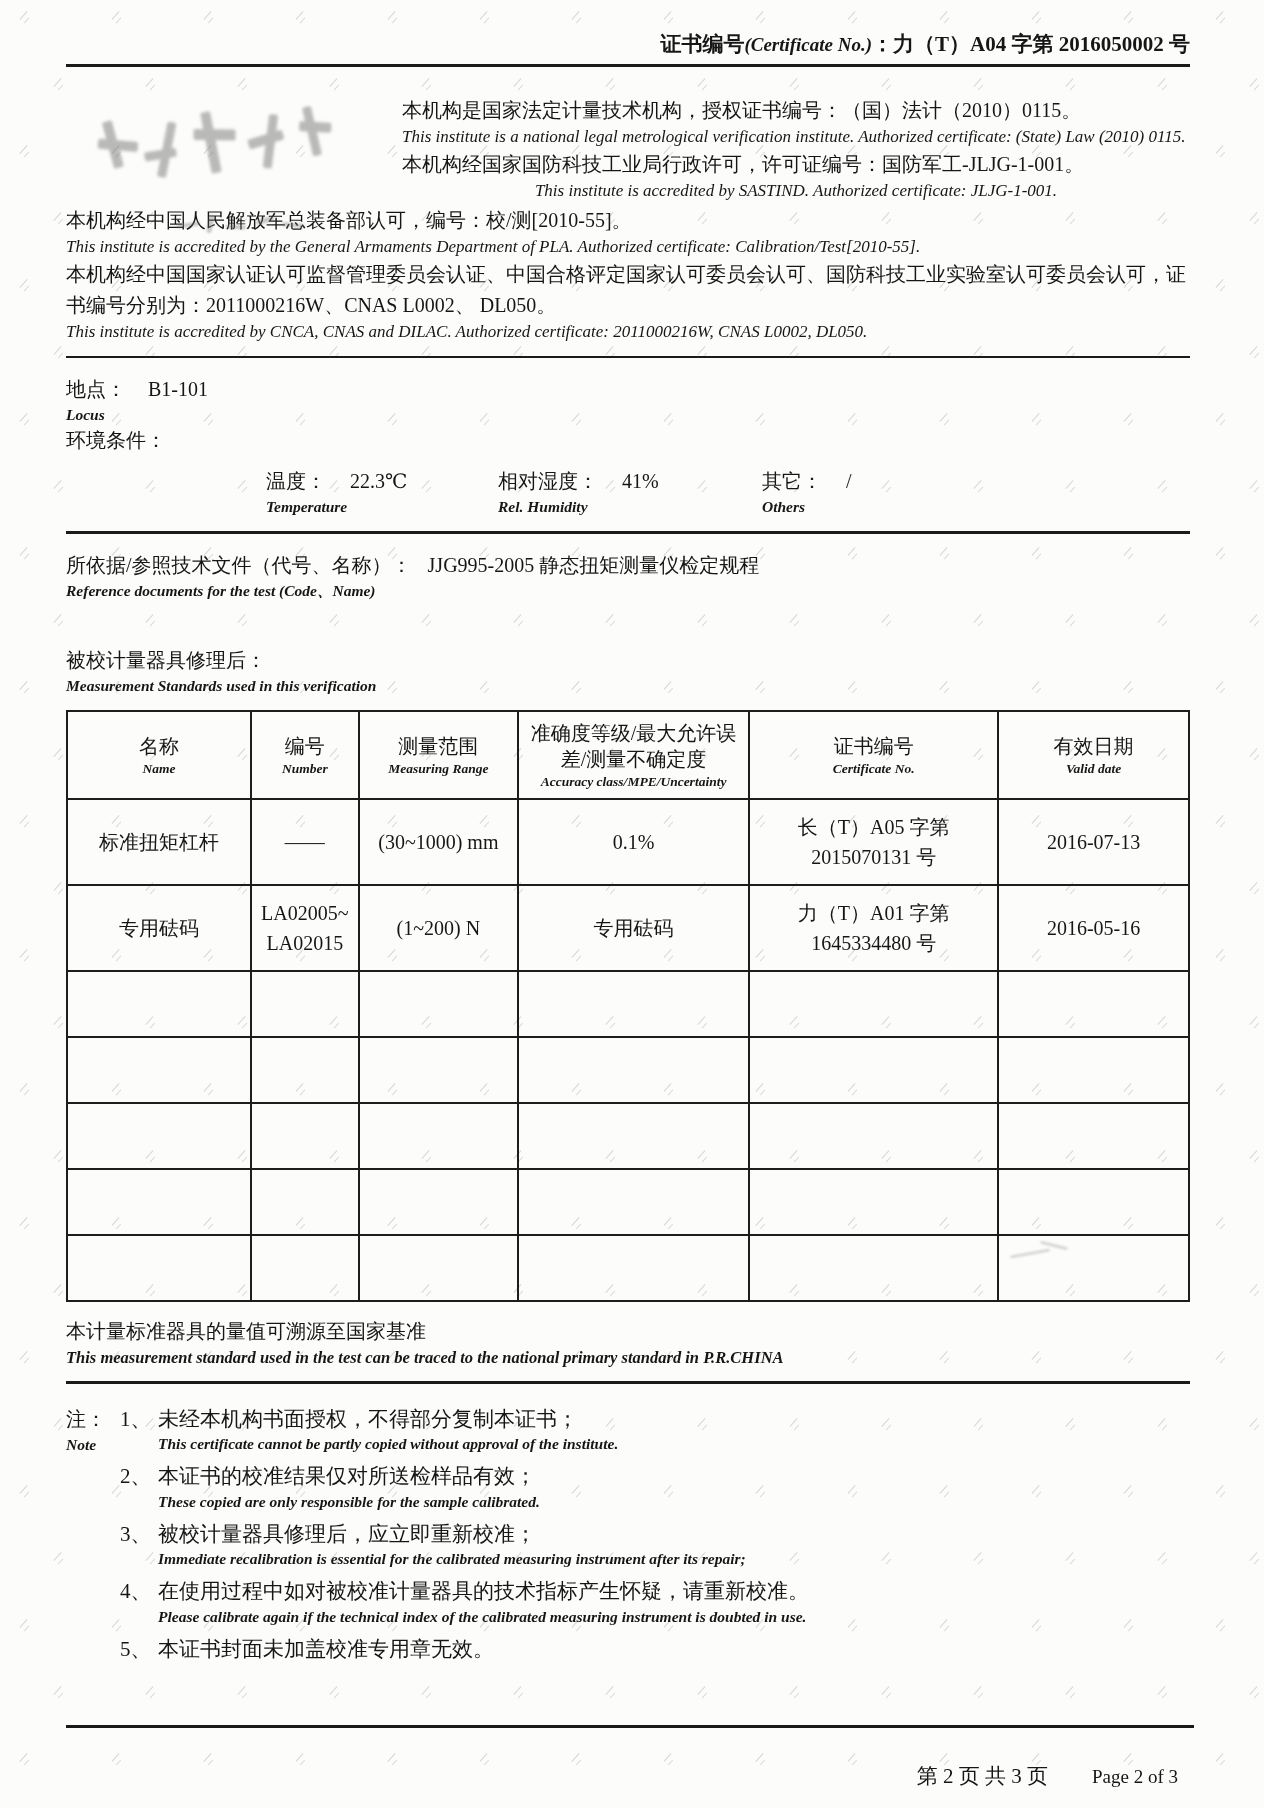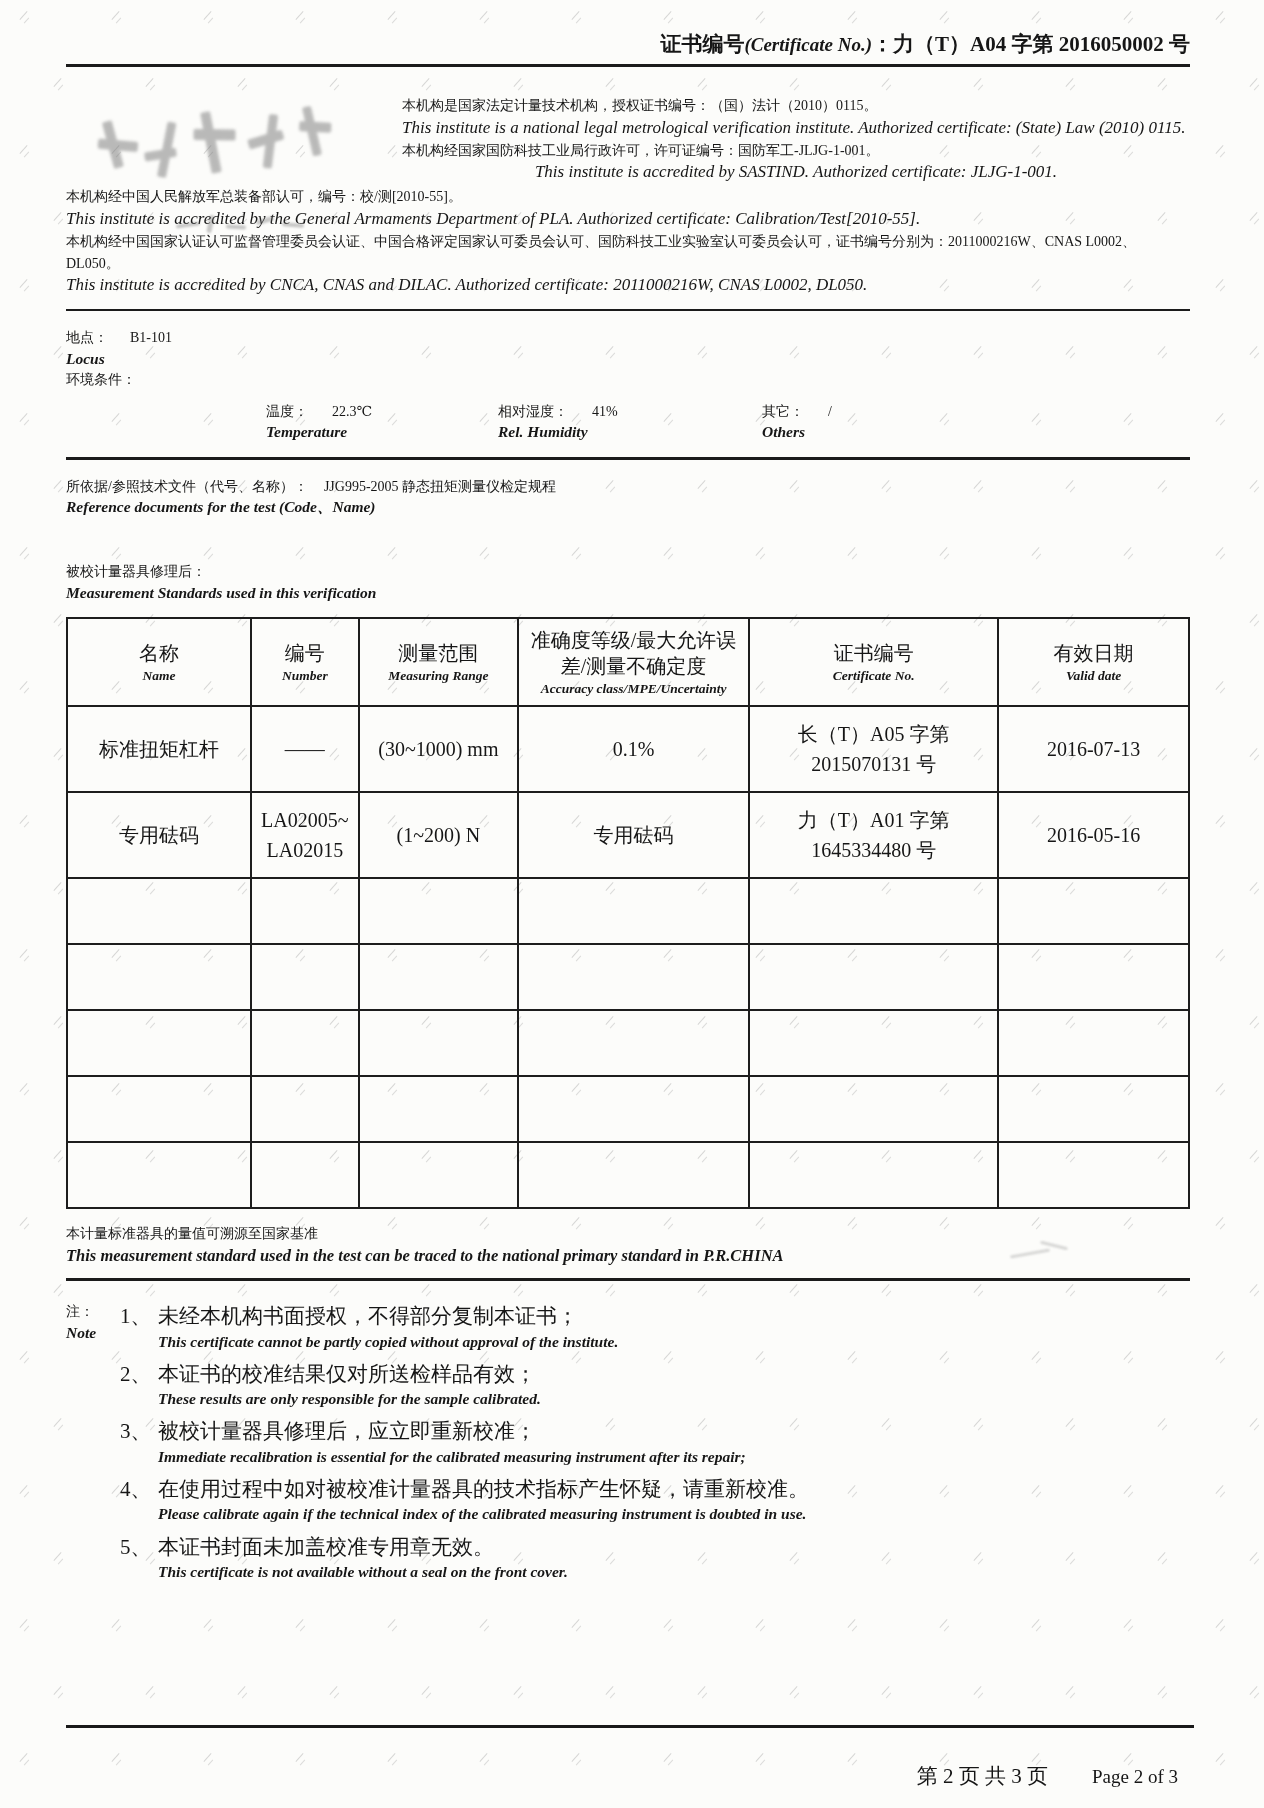--- a/index.html
+++ b/index.html
@@ -21,21 +21,21 @@
   .header-line .en-inline { font-style:italic; font-weight:bold; font-size:19px; }
   .rule { border:none; margin:0; background:#1b1b1b; }
   .rule-header { height:3px; margin-top:6px; }
   .rule-thin { height:2px; }
   .rule-mid { height:3px; }
 
   
   .top-flex { display:flex; margin-top:28px; }
   .stamp-box { flex:none; width:336px; position:relative; }
   .top-text { flex:1; }
-  .zh { font-size:14px; line-height:1.55; }
+  .zh { font-size:20px; line-height:1.55; }
   .en { font-style:italic; font-size:17px; line-height:1.35; }
   .en-center { text-align:center; }
   .en-just { text-align:justify; }
   .full-acc { margin-top:2px; }
 
   
   .seal { position:absolute; left:24px; top:12px; width:260px; height:150px; filter:blur(1.6px); opacity:.5; transform:rotate(-3deg); }
   .seal i, .scr i, .artifact i { position:absolute; background:#787878; border-radius:2px; display:block; }
   .scr { position:absolute; left:110px; top:118px; width:170px; height:26px; filter:blur(1px); opacity:.4; }
   .artifact { position:absolute; filter:blur(1.2px); opacity:.28; }
@@ -657,42 +657,41 @@
               <span class="note-no">1、</span>
               <span>未经本机构书面授权，不得部分复制本证书；</span>
             </div>
           <div class="note-en">This certificate cannot be partly copied without approval of the institute.</div>
         </div>
         <div class="note-item">
           <div class="note-zh">
               <span class="note-no">2、</span>
               <span>本证书的校准结果仅对所送检样品有效；</span>
             </div>
-          <div class="note-en">These results are only responsible for the sample calibrated.</div>
+          <div class="note-en">These copied are only responsible for the sample calibrated.</div>
         </div>
         <div class="note-item">
           <div class="note-zh">
               <span class="note-no">3、</span>
               <span>被校计量器具修理后，应立即重新校准；</span>
             </div>
           <div class="note-en">Immediate recalibration is essential for the calibrated measuring instrument after its repair;</div>
         </div>
         <div class="note-item">
           <div class="note-zh">
               <span class="note-no">4、</span>
               <span>在使用过程中如对被校准计量器具的技术指标产生怀疑，请重新校准。</span>
             </div>
           <div class="note-en">Please calibrate again if the technical index of the calibrated measuring instrument is doubted in use.</div>
         </div>
         <div class="note-item">
           <div class="note-zh">
               <span class="note-no">5、</span>
               <span>本证书封面未加盖校准专用章无效。</span>
             </div>
-          <div class="note-en">This certificate is not available without a seal on the front cover.</div>
         </div>
       </div>
     </div>
   </div>
 
   <span class="artifact" style="left:1010px; top:1240px; width:70px; height:30px;">
     <i style="left:0;top:12px;width:40px;height:3px;transform:rotate(-10deg)"></i>
     <i style="left:30px;top:4px;width:28px;height:3px;transform:rotate(14deg)"></i>
   </span>
 

